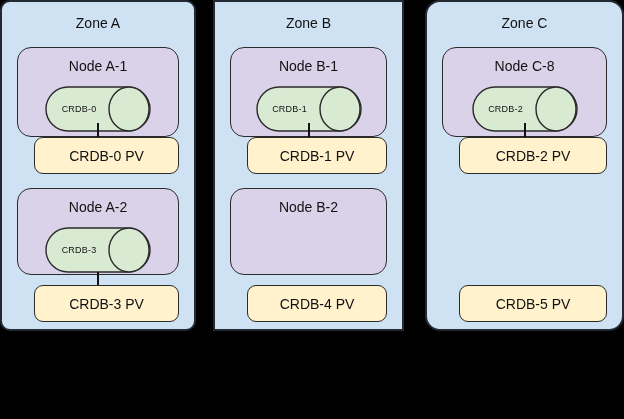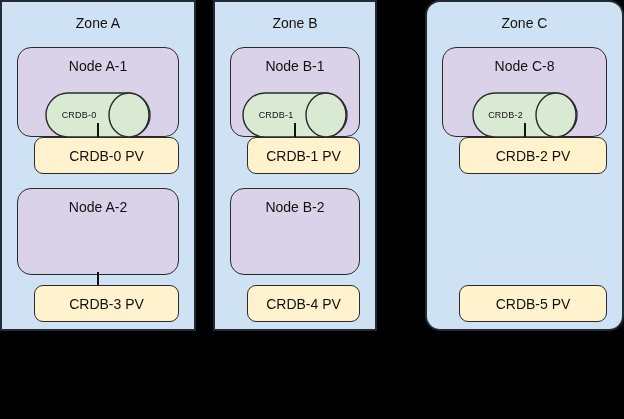--- a/index.html
+++ b/index.html
@@ -4,40 +4,40 @@
 <style>
   html,body{margin:0;padding:0;background:#000;}
   #canvas{
     position:relative;width:624px;height:419px;background:#000;overflow:hidden;
     font-family:"Liberation Sans","DejaVu Sans",sans-serif;color:#111;
   }
   .zone{
     position:absolute;top:0;height:331px;background:#cfe2f3;
     border:2px solid #232a33;box-sizing:border-box;
   }
-  .zone-a{left:0;width:196px;}
-  .zone-b{left:213px;width:164px;padding-left:25px;}
+  .zone-a{left:0;width:196px;border-radius:10px;}
+  .zone-b{left:213px;width:191px;padding-left:25px;}
   .zone-c{left:425px;width:199px;border-radius:15px;}
   .zone-title{
     position:absolute;top:13px;left:0;right:0;text-align:center;
     font-size:14px;line-height:16px;
   }
   .node{
     position:absolute;left:15px;right:15px;background:#d9d2e9;
     border:1px solid #2b2b2b;border-radius:14px;box-sizing:border-box;
   }
   .node-1{top:37px;height:90px;margin-top:8px;}
   .node-2{top:186px;height:87px;}
   .node-title{
     position:absolute;top:11px;left:0;right:0;text-align:center;
     font-size:14px;line-height:15px;
   }
   .cylinder{
     position:absolute;left:50%;transform:translateX(-50%);
-    width:106px;height:46px;top:44px;text-decoration:underline;
+    width:106px;height:46px;top:38px;text-decoration:underline;
   }
   .cylinder svg{display:block;}
   .cylinder-label{
     position:absolute;top:0;left:0;width:68px;height:46px;
     display:flex;align-items:center;justify-content:center;
     font-size:9px;letter-spacing:0.2px;
   }
   .connector{
     position:absolute;left:50%;transform:translateX(-50%);
     width:2px;background:#111;
@@ -71,20 +71,27 @@
         <span class="cylinder-label">CRDB-0</span>
       </div>
     </div>
     <div class="connector conn-1"></div>
     <div class="pv pv-1">
       <span>CRDB-0 PV</span>
     </div>
 
     <div class="node node-2">
       <div class="node-title">Node A-2</div>
+      <div class="cylinder">
+        <svg width="106" height="46" viewBox="0 0 106 46" aria-hidden="true">
+          <rect x="1" y="1" width="104" height="44" rx="22" ry="22" fill="#d9ead3" stroke="#2b2b2b" stroke-width="1.4"></rect>
+          <ellipse cx="84" cy="23" rx="20" ry="22" fill="#d9ead3" stroke="#2b2b2b" stroke-width="1.4"></ellipse>
+        </svg>
+        <span class="cylinder-label">CRDB-3</span>
+      </div>
     </div>
     <div class="connector conn-2"></div>
     <div class="pv pv-2">
       <span>CRDB-3 PV</span>
     </div>
   </section>
 
   <section class="zone zone-b">
     <div class="zone-title">Zone B</div>
 

